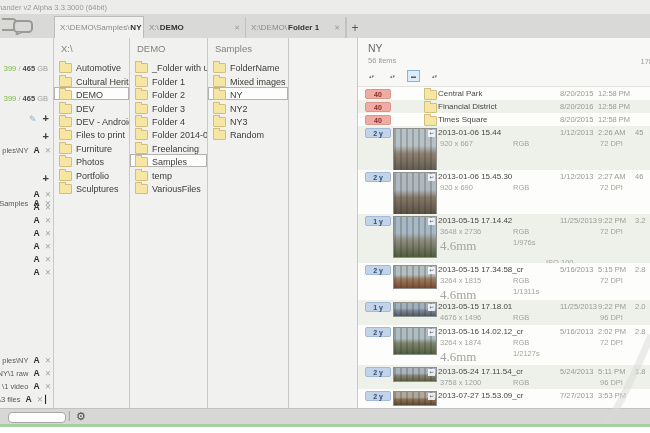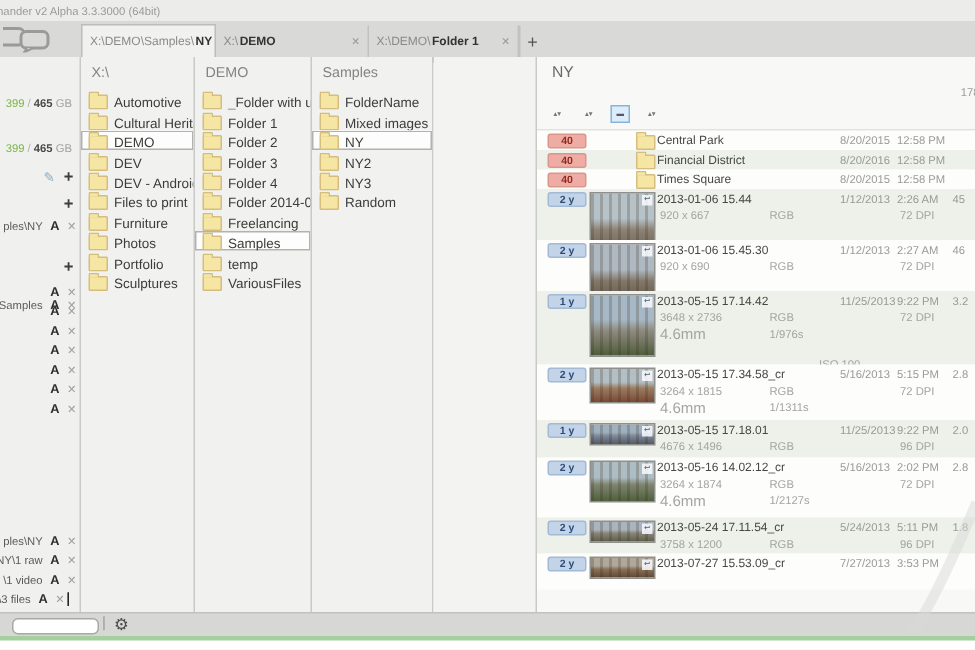--- a/index.html
+++ b/index.html
@@ -60,42 +60,42 @@
   .panel-count{padding:2px 0 0 10px;font-size:7.5px;color:#9c9c98;}
   .panel-size{position:absolute;top:19px;right:-3px;font-size:7.5px;color:#9c9c98;}
   .sort-row{position:absolute;top:32px;left:7px;display:flex;gap:8px;}
   .sort-btn{font-size:5px;color:#777;padding:2px 3px;border:1px solid transparent;line-height:6px;}
   .sort-btn.active{border:1px solid #86b4dc;background:#dcecf8;color:#557;}
   .file-list{position:absolute;left:0;top:48px;width:292px;height:322px;overflow:hidden;border-top:1px solid #e2e2de;}
   .row{position:relative;width:292px;}
   .row.alt{background:#edf1ea;}
   .row.plain{background:#fdfdfb;}
   .row-folder{height:13px;}
-  .row-square{height:34px;}
+  .row-square{height:44px;}
   .row-wide{height:49px;}
   .row-pano{height:37px;}
   .row-strip{height:25px;}
   .row-pano2{height:40px;}
   .row-strip2{height:24px;}
   .badge{position:absolute;left:7px;top:1.5px;width:26px;height:10px;border-radius:2px;
          font-size:7px;font-weight:bold;text-align:center;line-height:10.5px;box-sizing:border-box;}
   .badge-red{background:#efaca4;color:#8e2a20;border:1px solid #db968c;}
   .badge-blue{background:#c3d3e8;color:#2c4d78;border:1px solid #a3bad6;}
   .row .folder-ico{position:absolute;left:66px;top:3px;margin:0;}
   .thumb{position:absolute;left:35px;top:2px;width:44px;border:1px solid #8f8f8b;box-sizing:border-box;}
   .t-square{height:44px;}
   .t-wide{height:42px;}
   .t-pano{height:24px;}
   .t-strip{height:15px;}
   .t-pano2{height:28px;}
   .thumb-ov{position:absolute;top:1px;right:1px;width:7px;height:7px;background:rgba(250,250,255,.85);
             font-size:5px;line-height:7px;text-align:center;color:#466;}
   .c-name{position:absolute;left:80px;top:2px;font-size:8px;color:#474745;white-space:nowrap;}
   .c-dims{position:absolute;left:82px;top:13px;font-size:7.5px;color:#a4a4a0;white-space:nowrap;}
-  .c-focal{position:absolute;left:82px;top:24px;font-size:10px;color:#a4a4a0;}
+  .c-focal{position:absolute;left:82px;top:24px;font-size:13px;color:#a4a4a0;font-family:Liberation Serif, serif;}
   .c-color{position:absolute;left:155px;top:13px;font-size:7.5px;color:#a4a4a0;}
   .c-shutter{position:absolute;left:155px;top:24px;font-size:7.5px;color:#a4a4a0;}
   .c-date{position:absolute;left:202px;top:2px;font-size:7.5px;color:#9a9a96;white-space:nowrap;}
   .c-dpi{position:absolute;left:202px;top:13px;font-size:7.5px;color:#a4a4a0;margin-left:40px;}
   .c-iso{position:absolute;left:188px;top:24px;font-size:7.5px;color:#a4a4a0;margin-top:20px;}
   .c-time{position:absolute;left:240px;top:2px;font-size:7.5px;color:#9a9a96;white-space:nowrap;}
   .c-size{position:absolute;left:277px;top:2px;font-size:7.5px;color:#9a9a96;white-space:nowrap;}
   
   .statusbar{position:absolute;left:0;top:408px;width:650px;height:16px;background:#d7d7d5;border-top:1px solid #c2c2c0;}
   .filter-input{position:absolute;left:8px;top:3px;width:50px;height:9px;border:1px solid #a8a8a4;border-radius:4px;
@@ -346,20 +346,21 @@
   </div>
       </div>
   </div>
   <div class="col col-4">
     <div class="col-header"></div>
     <div class="col-items" id="col-items-3"></div>
   </div>
 
   <div class="panel">
     <div class="panel-title">NY</div>
+    <div class="panel-count">56 items</div>
     <div class="panel-size">178</div>
     <div class="sort-row" id="sort-row">
         <span class="sort-btn">▴▾</span>
         <span class="sort-btn">▴▾</span>
         <span class="sort-btn active">▬</span>
         <span class="sort-btn">▴▾</span>
       </div>
     <div class="file-list" id="file-list">
         <div class="row row-folder plain">
     <span class="badge badge-red">40</span>

